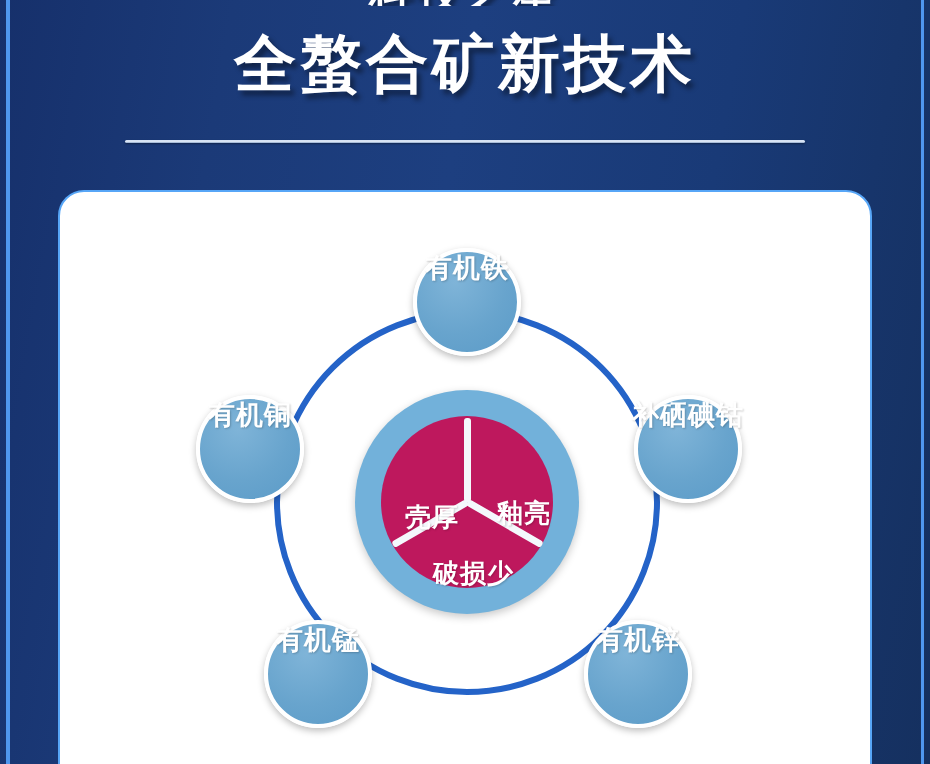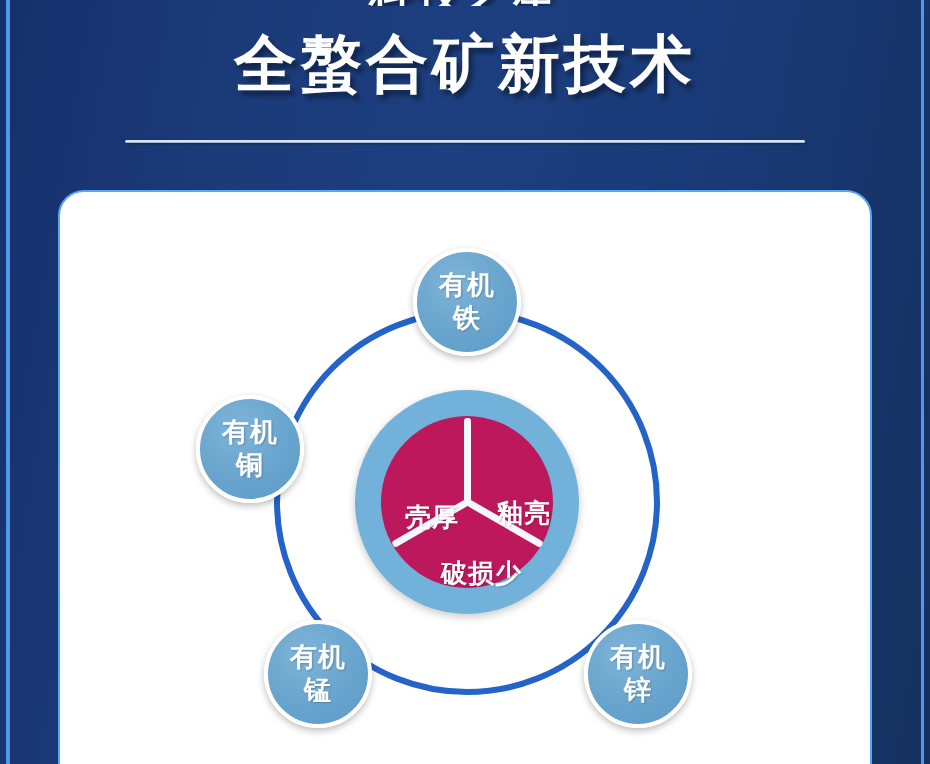--- a/index.html
+++ b/index.html
@@ -67,22 +67,22 @@
   }
   .diagram svg { position:absolute; left:0; top:0; }
 
   .bubble {
     position:absolute;
     width:108px; height:108px;
     border-radius:50%;
     background:radial-gradient(circle at 38% 30%, #7fb4d8 0%, #68a4cd 55%, #5b9bc8 100%);
     border:4px solid #ffffff;
     box-shadow:0 3px 7px rgba(0,0,0,.26);
-    display:flex; flex-direction:column;
-    align-items:center; justify-content:center;
+    display:flex; flex-direction:row;
+    justify-content:center;
     color:#ffffff; font-weight:bold; font-size:27px;
     line-height:33px; letter-spacing:1px;
     text-shadow:1px 1px 2px rgba(0,0,0,.20);
   }
   .bubble span { display:block; white-space:nowrap; }
 
   .center-wrap {
     position:absolute;
     left:295px; top:198px;
     width:224px; height:224px;
@@ -107,21 +107,21 @@
     transform-origin:50% 0%;
   }
   .center-label {
     position:absolute;
     color:#ffffff; font-weight:bold; font-size:26px;
     letter-spacing:1px; white-space:nowrap;
     text-shadow:1px 1px 2px rgba(0,0,0,.20);
   }
   .cl-left   { left:24px;  top:84px; }
   .cl-right  { left:116px; top:80px; }
-  .cl-bottom { left:60px;  top:140px; }
+  .cl-bottom { left:52px;  top:140px; }
 </style>
 </head>
 <body>
 
 <div id="page">
 
   <div class="edge-stripe left"></div>
   <div class="edge-stripe right"></div>
 
   <div class="header">
@@ -148,20 +148,24 @@
           <div class="center-label cl-right">釉亮</div>
           <div class="center-label cl-bottom">破损少</div>
         </div>
       </div>
 
       <div class="bubble" style="left:353px; top:56px;">
         <span>有机</span>
         <span>铁</span>
       </div>
 
+      <div class="bubble" style="left:574px; top:203px;">
+        <span>补硒</span>
+        <span>碘钴</span>
+      </div>
 
       <div class="bubble" style="left:524px; top:428px;">
         <span>有机</span>
         <span>锌</span>
       </div>
 
       <div class="bubble" style="left:204px; top:428px;">
         <span>有机</span>
         <span>锰</span>
       </div>

